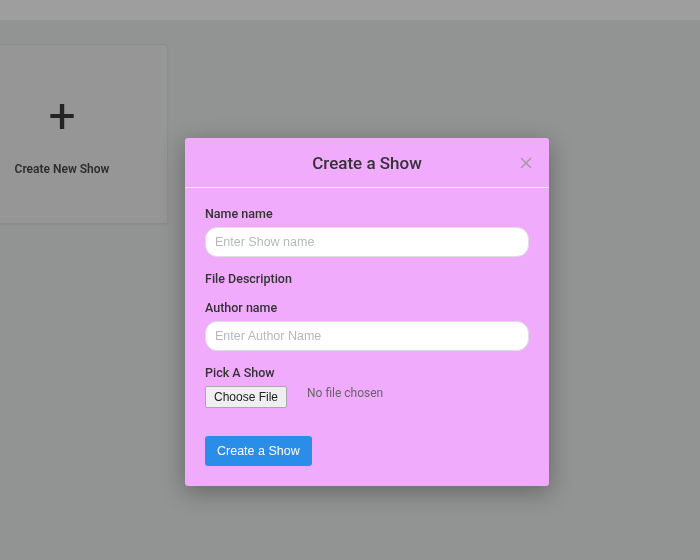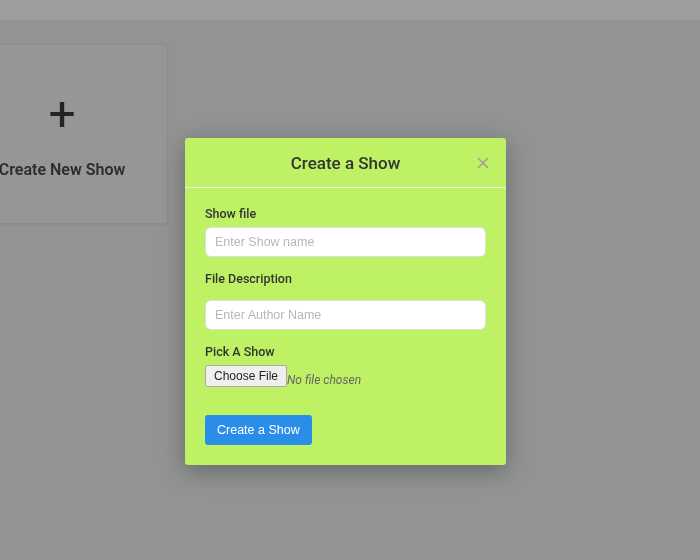--- a/index.html
+++ b/index.html
@@ -24,27 +24,27 @@
     border: 1px solid #e3e3e3;
     border-radius: 3px;
     box-shadow: 0 1px 2px rgba(0,0,0,0.05);
     display: flex; flex-direction: column; align-items: center; justify-content: center;
     gap: 22px;
   }
   .plus {
     font-size: 48px; line-height: 1; color: #3b3b3b; font-weight: 400;
   }
   .card-label {
-    font-size: 16px; font-weight: 600; color: #4a4a4a;
+    font-size: 12px; font-weight: 600; color: #4a4a4a;
   }
   .modal {
     position: absolute;
     left: 185px; top: 138px;
-    width: 321px;
-    background: #bef264;
+    width: 364px;
+    background: #f0abfc;
     border-radius: 3px;
     box-shadow: 0 6px 24px rgba(0,0,0,0.3);
   }
   .modal-header {
     position: relative;
     height: 50px;
     border-bottom: 1px solid #eceeef;
     display: flex; align-items: center; justify-content: center;
   }
   .modal-title {
@@ -60,44 +60,44 @@
   .modal-body {
     padding: 18px 20px 20px 20px;
   }
   .form-group { margin-bottom: 14px; }
   .form-label {
     display: block; font-size: 12.5px; color: #333; font-weight: 500; margin-bottom: 6px;
   }
   .form-input {
     width: 100%; height: 30px;
     border: 1px solid #dcdfe1;
-    border-radius: 6px;
+    border-radius: 12px;
     padding: 0 9px;
     font-size: 12.5px;
     color: #555;
     outline: none;
     background: #fff;
   }
   .form-input::placeholder { color: #b5b9bc; }
   .file-row {
-    display: flex; align-items: flex-end; gap: 0;
+    display: flex; align-items: flex-start; gap: 20px;
   }
   .choose-file-btn {
     height: 22px;
     padding: 0 8px;
     font-size: 12px;
     background: #efefef;
     border: 1px solid #a9a9a9;
     border-radius: 2px;
     cursor: pointer;
     color: #222;
     display: inline-flex; align-items: center;
   }
   .file-status {
-    font-size: 12px; color: #666; font-style: italic;
+    font-size: 12px; color: #666;
   }
   .submit-btn {
     margin-top: 14px;
     height: 30px;
     padding: 0 12px;
     background: #2a8ee8;
     color: #fff;
     border: none;
     border-radius: 3px;
     font-size: 12.5px;
@@ -125,29 +125,30 @@
     <div class="close-btn">
       <svg viewBox="0 0 12 12">
         <line x1="1" y1="1" x2="11" y2="11" stroke="currentColor" stroke-width="1.4"></line>
         <line x1="11" y1="1" x2="1" y2="11" stroke="currentColor" stroke-width="1.4"></line>
       </svg>
     </div>
   </div>
   <div class="modal-body">
 
     <div class="form-group">
-      <label class="form-label">Show file</label>
+      <label class="form-label">Name name</label>
       <input class="form-input" type="text" placeholder="Enter Show name" style="">
     </div>
 
     <div class="form-group">
       <label class="form-label">File Description</label>
     </div>
 
     <div class="form-group">
+      <label class="form-label">Author name</label>
       <input class="form-input" type="text" placeholder="Enter Author Name" style="">
     </div>
 
     <div class="form-group">
       <label class="form-label">Pick A Show</label>
       <div class="file-row">
         <button class="choose-file-btn" type="button">Choose File</button>
         <span class="file-status">No file chosen</span>
       </div>
     </div>

